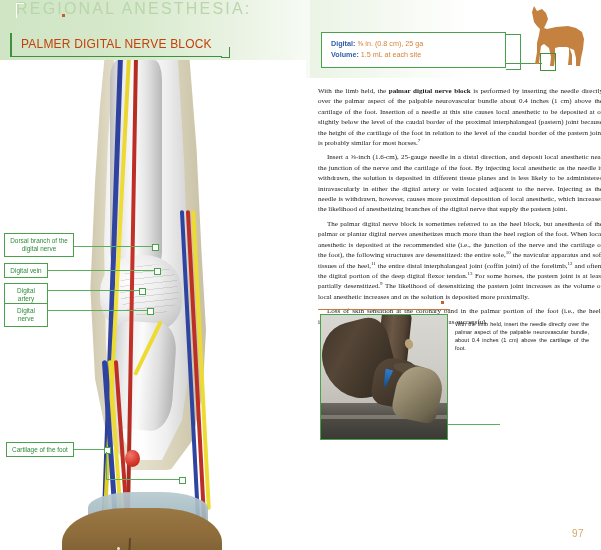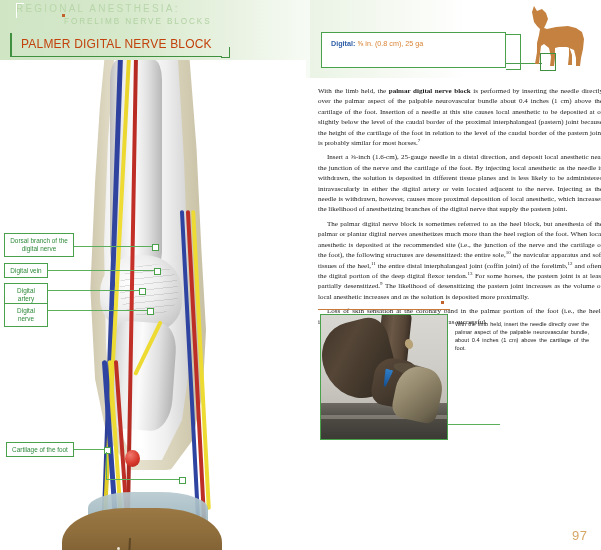--- a/index.html
+++ b/index.html
@@ -41,21 +41,21 @@
   }
 
   .kicker-wrap {
     position: absolute;
     left: 16px;
     top: 2px;
     width: 280px;
   }
   .kicker-top {
     font-family: "Liberation Sans", sans-serif;
-    font-size: 10px;
+    font-size: 16px;
     letter-spacing: 2.2px;
     color: #b9d6ab;
     font-weight: 400;
     line-height: 14px;
     white-space: nowrap;
   }
   .kicker-sub {
     font-family: "Liberation Sans", sans-serif;
     font-size: 8.2px;
     letter-spacing: 1.9px;
@@ -554,39 +554,38 @@
     width: 52px;
     height: 1px;
     background: #5aae5c;
   }
 
   .pagenum {
     position: absolute;
     left: 572px;
     top: 528px;
     font-family: "Liberation Sans", sans-serif;
-    font-size: 13px;
+    font-size: 10px;
     color: #d6a868;
     letter-spacing: 0.5px;
   }
 </style>
 </head>
 <body>
 
 <div class="page">
 
   <div class="header-band">
     <div class="header-band-lower"></div>
   </div>
 
   <div class="kicker-wrap">
     <div class="kicker-corner"></div>
     <div class="kicker-dot"></div>
     <div class="kicker-top">REGIONAL ANESTHESIA:</div>
-    <div class="kicker-sub">FORELIMB NERVE BLOCKS</div>
   </div>
 
   <div class="title-box">
     <div class="title-text">PALMER DIGITAL NERVE BLOCK</div>
     <div class="title-rt"></div>
   </div>
 
   <div class="horse-leader"></div>
   <svg class="horse-icon" viewBox="0 0 82 72">
     <path fill="#c4813f" d="M20 10 L22 4 L25 9 L30 7 L34 11 L36 17 L34 22 L32 26 L35 27 L44 25 L56 24 L64 26 L70 30 L72 37 L71 47 L69 56 L68 64 L64 64 L64 56 L62 48 L55 45 L47 45 L43 46 L43 56 L42 64 L38 64 L39 55 L37 46 L32 42 L29 44 L28 52 L27 62 L23 62 L25 50 L25 41 L27 33 L28 27 L25 24 L22 20 Z"></path>
@@ -642,20 +641,24 @@
   <div class="leader-v" style="left:106px; top:452px; height:27px;"></div>
   <div class="leader" style="left:106px; top:479px; width:74px;"></div>
   <div class="marker" style="left:179px; top:477px;"></div>
 
   <div class="spec-tab"></div>
   <div class="specbox">
     <div class="spec-line">
       <span class="spec-key">Digital:</span>
       <span>⅝ in. (0.8 cm), 25 ga</span>
     </div>
+    <div class="spec-line">
+      <span class="spec-key">Volume:</span>
+      <span>1.5 mL at each site</span>
+    </div>
   </div>
 
   <div class="body-col">
     <p class="body-p first"><span>With the limb held, the </span><b>palmar digital nerve block</b><span> is performed by inserting the needle directly over the palmar aspect of the palpable neurovascular bundle about 0.4 inches (1 cm) above the cartilage of the foot. Insertion of a needle at this site causes local anesthetic to be deposited at or slightly below the level of the caudal border of the proximal interphalangeal (pastern) joint because the height of the cartilage of the foot in relation to the level of the caudal border of the pastern joint is probably similar for most horses.</span><sup>7</sup></p>
     <p class="body-p">Insert a ⅝-inch (1.6-cm), 25-gauge needle in a distal direction, and deposit local anesthetic near the junction of the nerve and the cartilage of the foot. By injecting local anesthetic as the needle is withdrawn, the solution is deposited in different tissue planes and is less likely to be administered intravascularly in either the digital artery or vein located adjacent to the nerve. Injecting as the needle is withdrawn, however, causes more proximal deposition of local anesthetic, which increases the likelihood of anesthetizing branches of the digital nerve that supply the pastern joint.</p>
     <p class="body-p"><span>The palmar digital nerve block is sometimes referred to as the heel block, but anesthesia of the palmar or plantar digital nerves anesthetizes much more than the heel region of the foot. When local anesthetic is deposited at the recommended site (i.e., the junction of the nerve and the cartilage of the foot), the following structures are desensitized: the entire sole,</span><sup>10</sup><span> the navicular apparatus and soft tissues of the heel,</span><sup>11</sup><span> the entire distal interphalangeal joint (coffin joint) of the forelimb,</span><sup>12</sup><span> and often, the digital portion of the deep digital flexor tendon.</span><sup>13</sup><span> For some horses, the pastern joint is at least partially desensitized.</span><sup>9</sup><span> The likelihood of desensitizing the pastern joint increases as the volume of local anesthetic increases and as the solution is deposited more proximally.</span></p>
     <p class="body-p">Loss of skin sensation at the coronary band in the palmar portion of the foot (i.e., the heel) indicates that the palmar digital nerve block was successful.</p>
   </div>
 
   <div class="orange-dot"></div>

